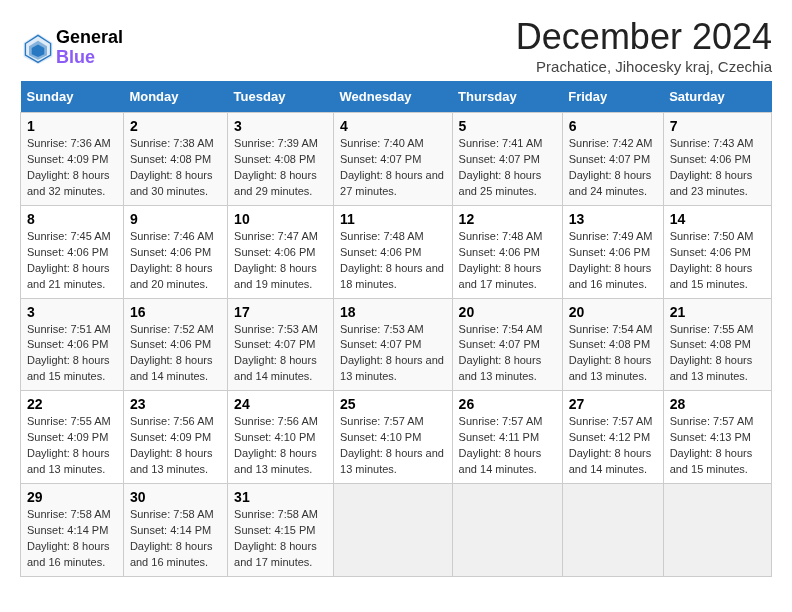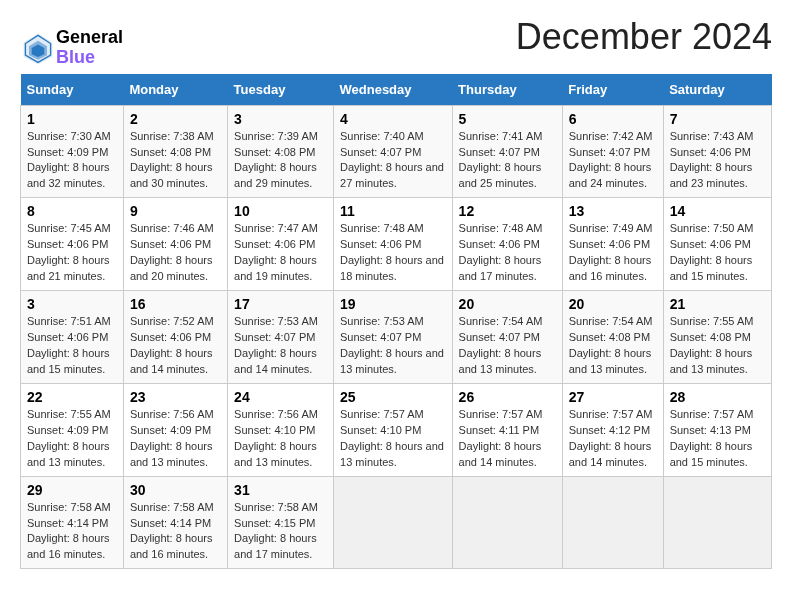--- a/index.html
+++ b/index.html
@@ -94,41 +94,42 @@
       <polygon points="20,12 30,18 30,28 20,33 10,28 10,18" fill="#2979c2" opacity="0.5"></polygon>
       <polygon points="20,16 27,20 27,27 20,30 13,27 13,20" fill="#2979c2"></polygon>
     </svg>
     <div class="logo-text">
       <div><span class="general">General</span></div>
       <div><span class="blue">Blue</span></div>
     </div>
   </div>
   <div class="title-area">
     <div class="month-title">December 2024</div>
+    <div class="subtitle">Prachatice, Jihocesky kraj, Czechia</div>
   </div>
 </div>
 
 <table>
   <thead>
     <tr>
     <th>Sunday</th>
         <th>Monday</th>
         <th>Tuesday</th>
         <th>Wednesday</th>
         <th>Thursday</th>
         <th>Friday</th>
         <th>Saturday</th>
       </tr>
   </thead>
   <tbody id="calendar-body">
   <tr>
         <td>
         <span class="day-num">1</span>
         <div class="day-detail">
-          <span>Sunrise: 7:30 AM</span><br>
+          <span>Sunrise: 7:36 AM</span><br>
           <span>Sunset: 4:09 PM</span><br>
           <span>Daylight: 8 hours and 32 minutes.</span>
         </div>
       </td>
         <td>
         <span class="day-num">2</span>
         <div class="day-detail">
           <span>Sunrise: 7:38 AM</span><br>
           <span>Sunset: 4:08 PM</span><br>
           <span>Daylight: 8 hours and 30 minutes.</span>
@@ -252,21 +253,21 @@
       </td>
         <td>
         <span class="day-num">17</span>
         <div class="day-detail">
           <span>Sunrise: 7:53 AM</span><br>
           <span>Sunset: 4:07 PM</span><br>
           <span>Daylight: 8 hours and 14 minutes.</span>
         </div>
       </td>
         <td>
-        <span class="day-num">19</span>
+        <span class="day-num">18</span>
         <div class="day-detail">
           <span>Sunrise: 7:53 AM</span><br>
           <span>Sunset: 4:07 PM</span><br>
           <span>Daylight: 8 hours and 13 minutes.</span>
         </div>
       </td>
         <td>
         <span class="day-num">20</span>
         <div class="day-detail">
           <span>Sunrise: 7:54 AM</span><br>

